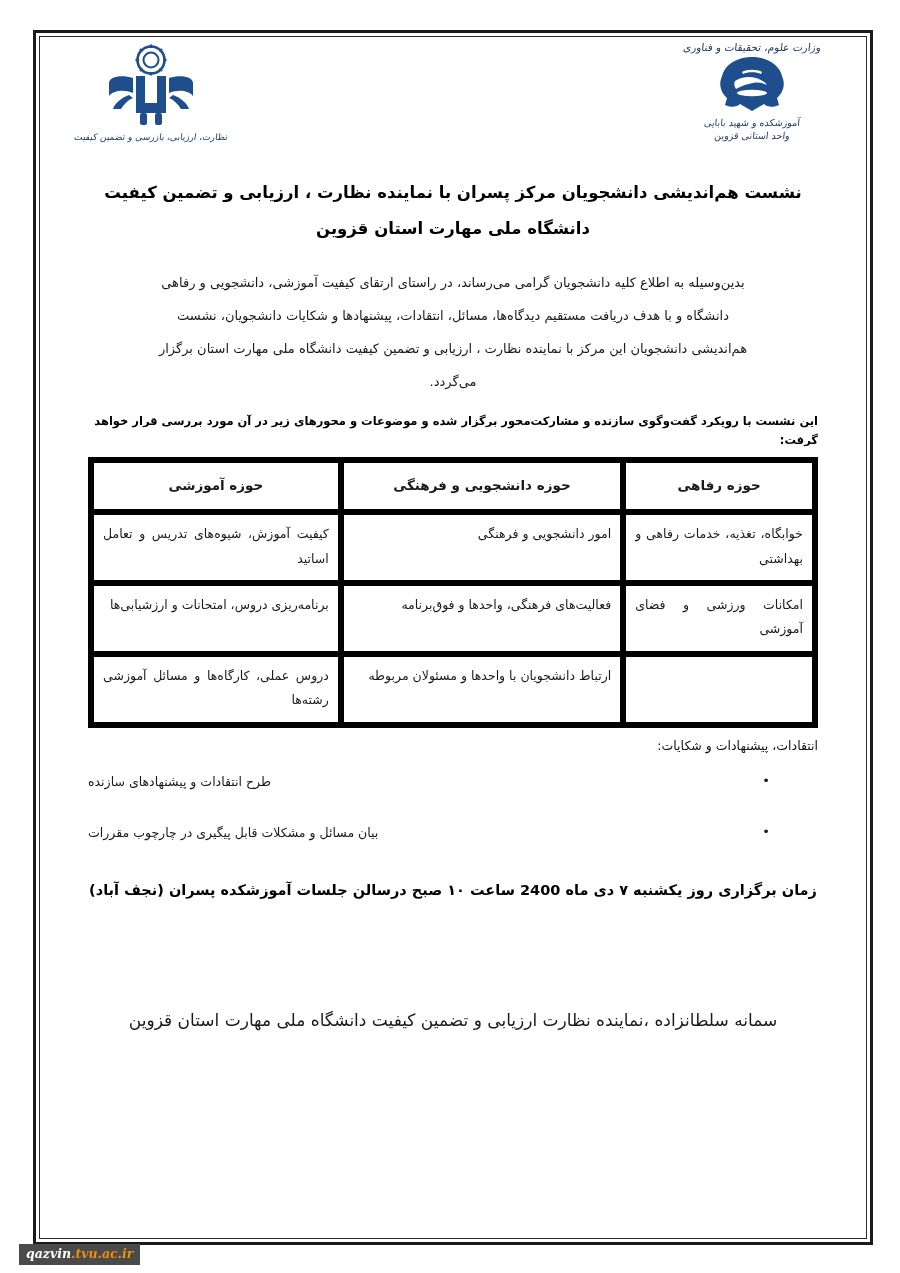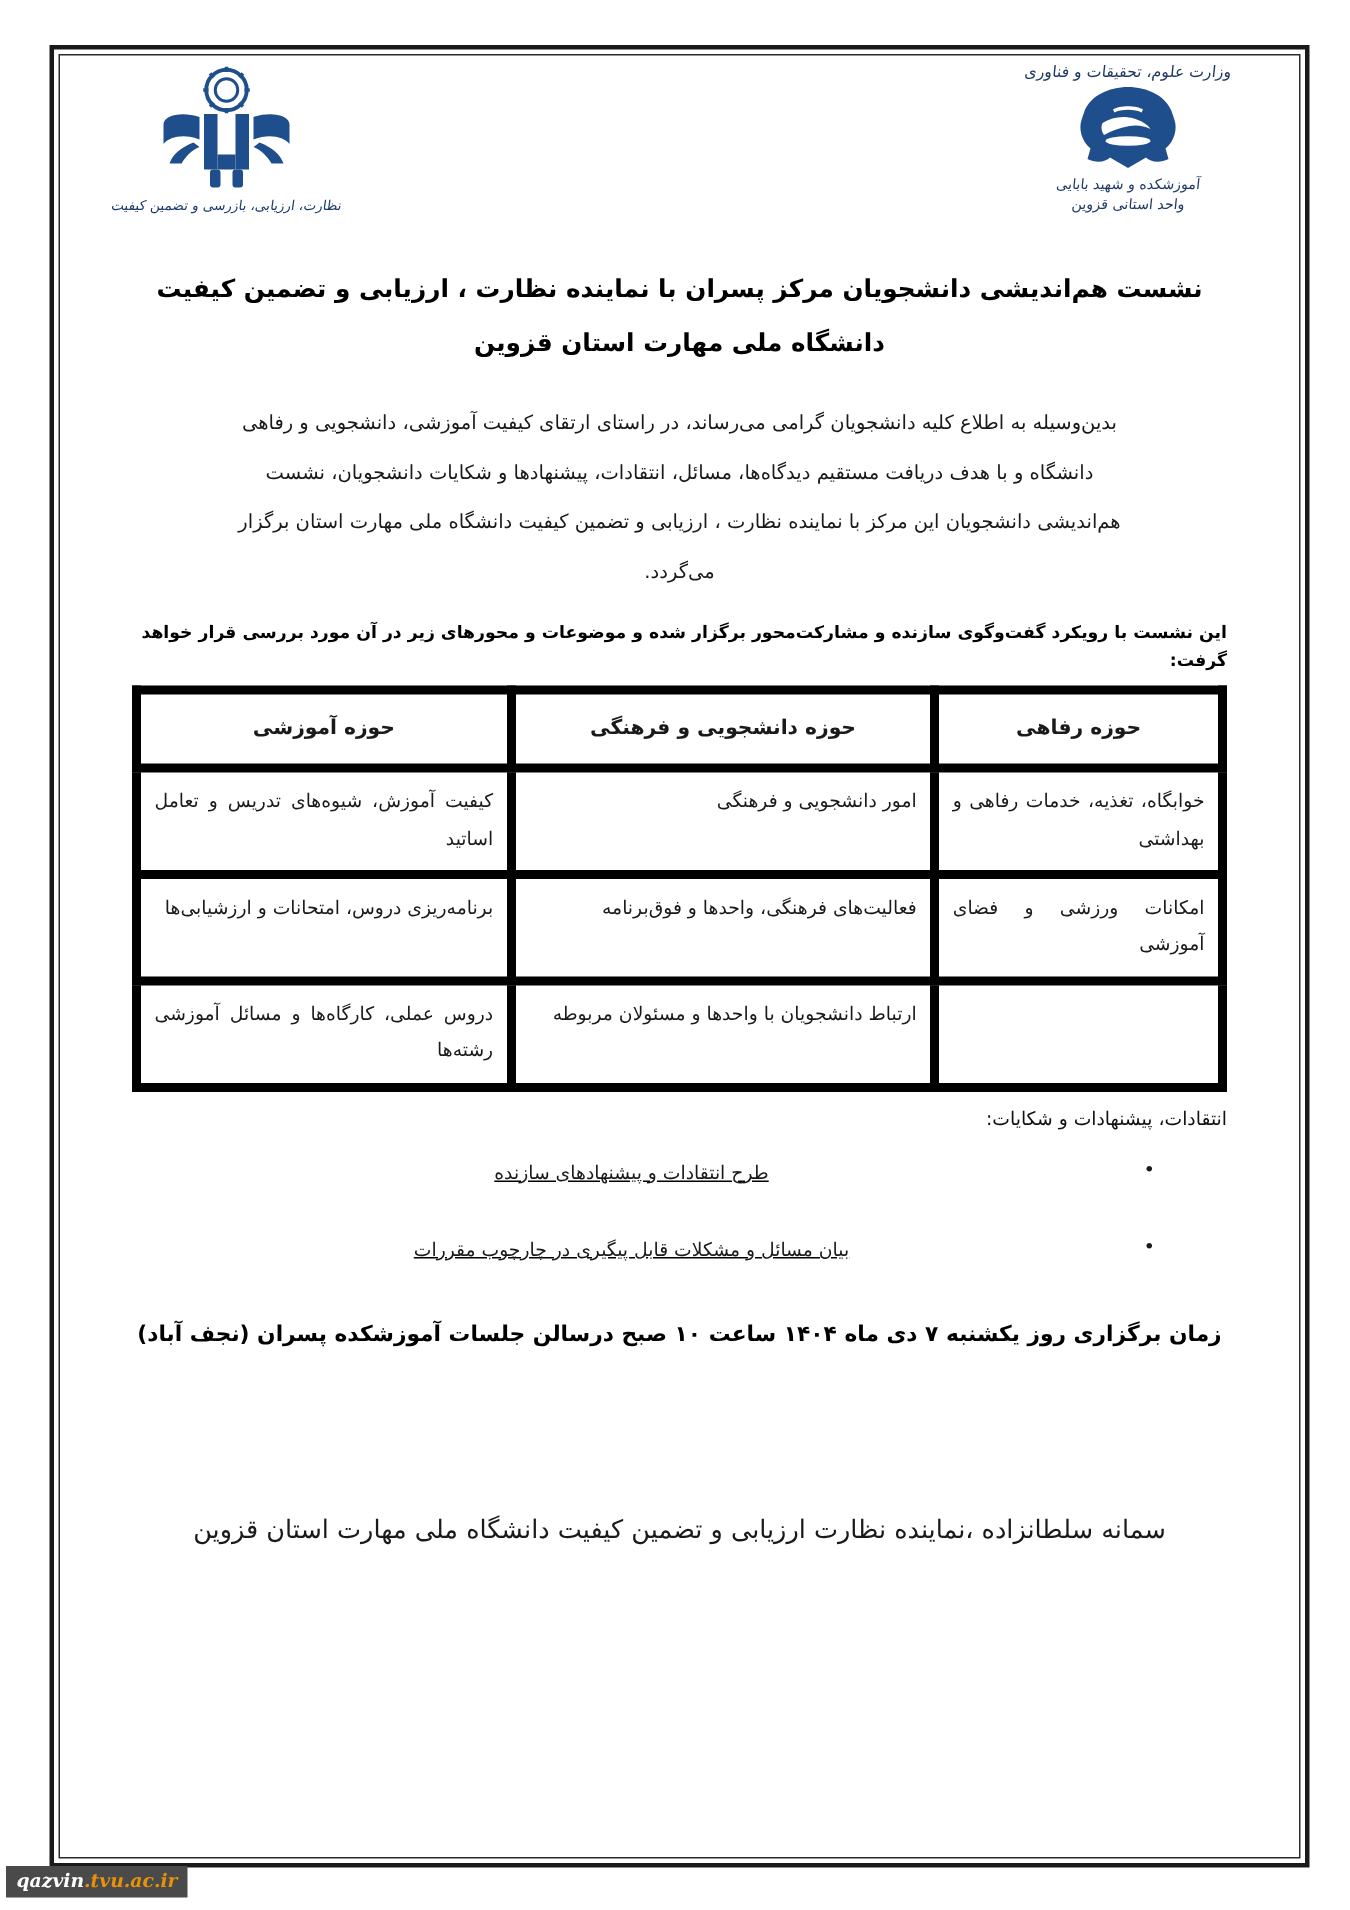--- a/index.html
+++ b/index.html
@@ -164,22 +164,21 @@
     margin: 10px 48px 0 48px;
     text-align: right;
     font-size: 12.5px;
     font-weight: normal;
     color: #111;
   }
   ul.complaints {
     margin: 18px 96px 0 48px;
     padding: 0;
     list-style: none;
-    text-align: center;
-    text-decoration: underline;
+    text-align: left;
   }
   ul.complaints li {
     font-size: 12.5px;
     color: #1a1a1a;
     margin-bottom: 30px;
     line-height: 1.7;
     position: relative;
     padding-right: 16px;
   }
   ul.complaints li::before {
@@ -215,21 +214,21 @@
   .sig-date {
     font-size: 13px;
     color: #1a1a1a;
     line-height: 2.1;
     direction: rtl;
   }
 
   
   .watermark {
     position: absolute;
-    left: 4px;
+    left: 19px;
     bottom: 8px;
     background: #4a4a4a;
     padding: 3px 7px 4px 7px;
     font-family: "DejaVu Serif", "Liberation Serif", serif;
     font-style: italic;
     font-weight: bold;
     font-size: 12.5px;
     direction: ltr;
     line-height: 1.1;
     white-space: nowrap;
@@ -347,21 +346,21 @@
         </tbody>
       </table>
     </div>
 
     <div class="complaints-head">انتقادات، پیشنهادات و شکایات:</div>
     <ul class="complaints">
       <li>طرح انتقادات و پیشنهادهای سازنده</li>
       <li>بیان مسائل و مشکلات قابل پیگیری در چارچوب مقررات</li>
     </ul>
 
-    <div class="event-time">زمان برگزاری روز یکشنبه ۷ دی ماه ۱۴۰۴  ساعت ۱۰ صبح  درسالن جلسات آموزشکده پسران (نجف آباد)</div>
+    <div class="event-time">زمان برگزاری روز یکشنبه ۷ دی ماه 2400  ساعت ۱۰ صبح  درسالن جلسات آموزشکده پسران (نجف آباد)</div>
 
     <div class="signature">
       <div class="sig-line">سمانه سلطانزاده ،نماینده نظارت ارزیابی و تضمین کیفیت دانشگاه ملی مهارت استان قزوین</div>
     </div>
 
   </div>
 </div>
 
 <div class="watermark">
   <span class="wm-a">qazvin</span><span class="wm-b">.tvu.ac.ir</span>

